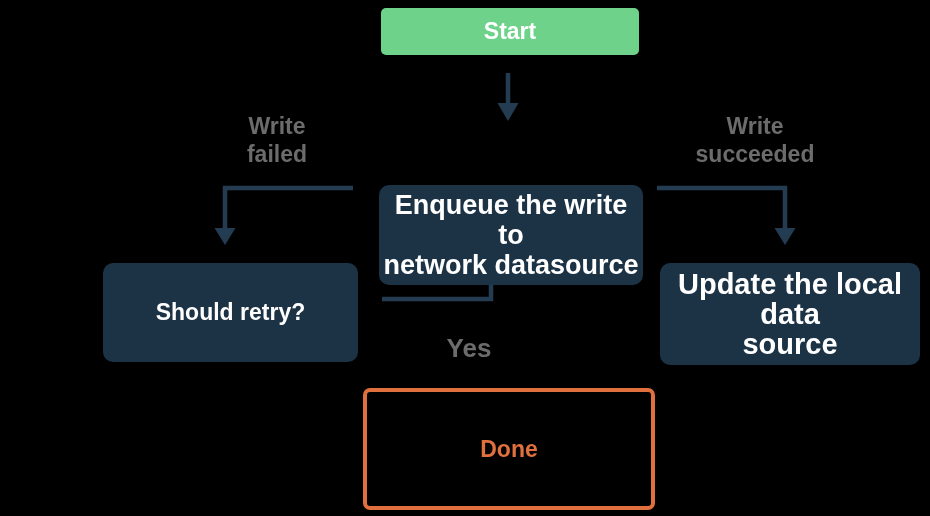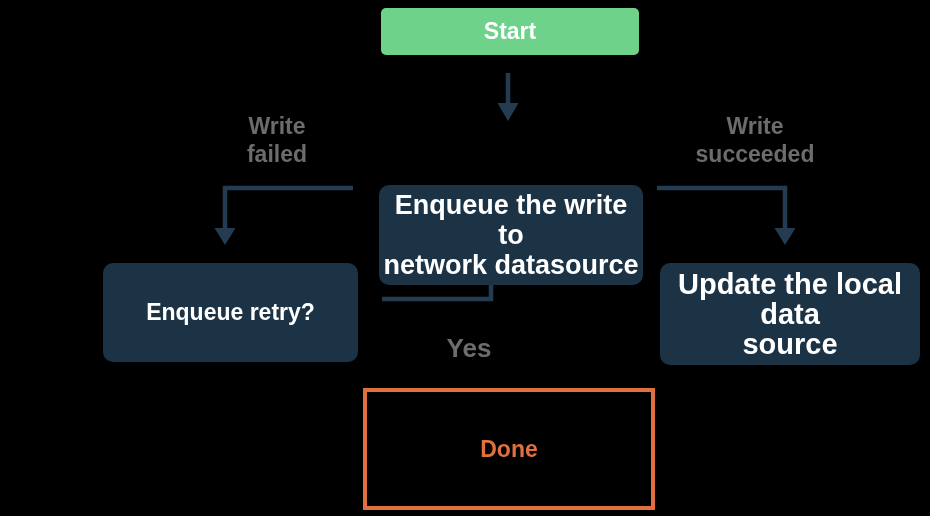--- a/index.html
+++ b/index.html
@@ -35,20 +35,21 @@
   }
   .node {
     position: absolute;
     display: flex;
     align-items: center;
     justify-content: center;
     text-align: center;
     font-weight: bold;
     white-space: pre-line;
     box-sizing: border-box;
+    border-radius: 7px;
   }
   .node-start {
     left: 381px; top: 8px;
     width: 258px; height: 47px;
     background: var(--start-fill, #6FD28B);
     color: var(--node-text, #FFFFFF);
     border-radius: 5px;
     font-size: 23px;
   }
   .node-enqueue {
@@ -138,21 +139,21 @@
       <path class="arrow-line" d="M382,299 H491 V270"></path>
       <polygon class="arrow-head" points="480.5,271 501.5,271 491,253"></polygon>
     </g>
   </svg>
 
   <div class="node node-start">Start</div>
 
   <div class="node node-enqueue">Enqueue the write to
 network datasource</div>
 
-  <div class="node node-retry">Enqueue retry?</div>
+  <div class="node node-retry">Should retry?</div>
 
   <div class="node node-update">Update the local data
 source</div>
 
   <div class="node node-done">Done</div>
 
   <div class="edge-label label-write-failed">Write
 failed</div>
 
   <div class="edge-label label-write-succeeded">Write

